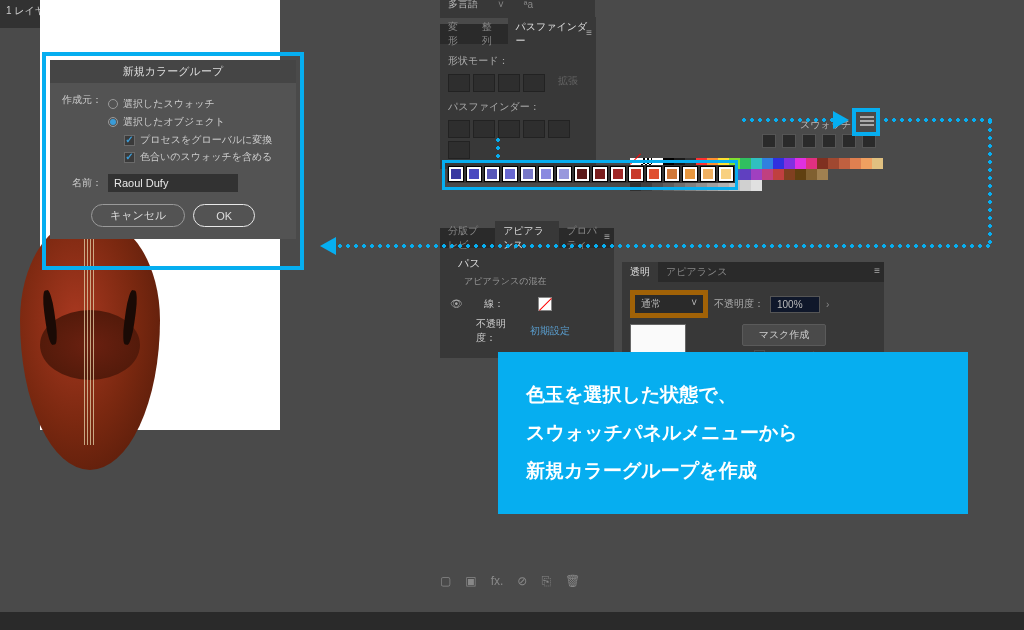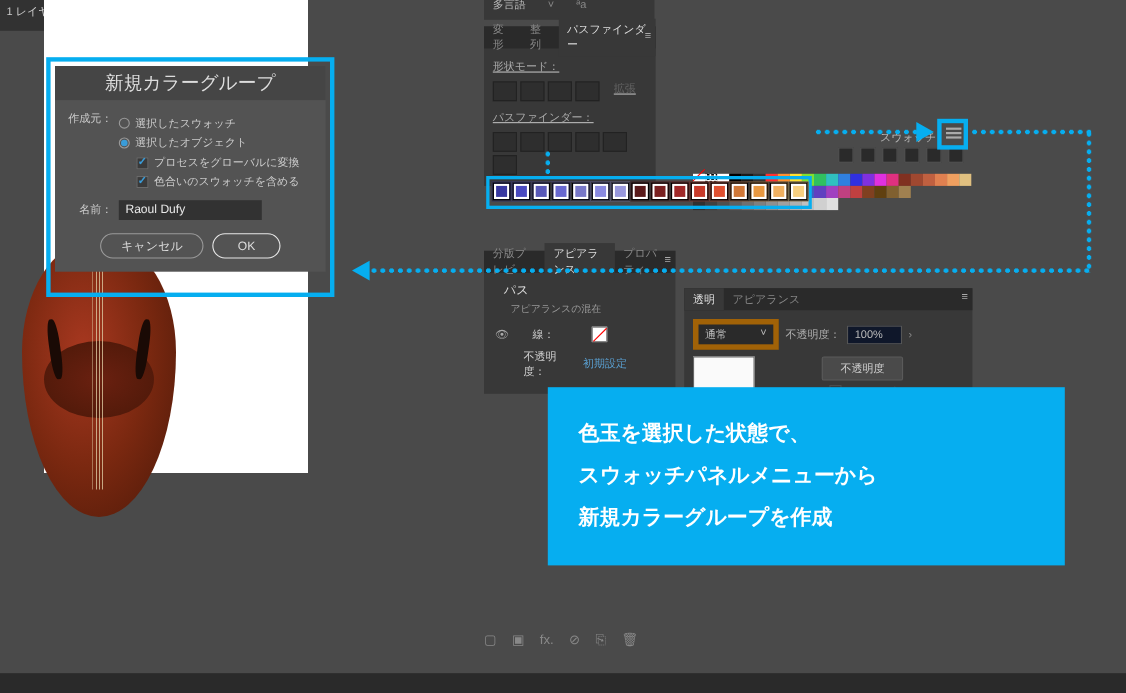--- a/index.html
+++ b/index.html
@@ -13,21 +13,21 @@
   .violin-neck { position: absolute; left: 65px; top: 0; width: 30px; height: 130px; background: linear-gradient(180deg, #3a2818 0%, #5a3828 50%, #3a2818 100%); }
   .violin-scroll { position: absolute; left: 60px; top: -20px; width: 40px; height: 30px; background: #3a2818; border-radius: 40% 40% 20% 20%; }
   .violin-fhole { position: absolute; width: 10px; height: 55px; background: #1a0a05; border-radius: 40%; }
   .fh-l { left: 35px; top: 170px; transform: rotate(-8deg); }
   .fh-r { left: 115px; top: 170px; transform: rotate(8deg); }
   .strings { position: absolute; left: 74px; top: 5px; width: 12px; height: 320px; background: repeating-linear-gradient(90deg, rgba(220,200,160,0.8) 0 1px, transparent 1px 3px); }
   
   
   .dialog-highlight { position: absolute; left: 42px; top: 52px; width: 262px; height: 218px; border: 4px solid #06aef0; z-index: 10; }
   .dialog { position: absolute; left: 50px; top: 60px; width: 246px; background: #535353; z-index: 11; }
-  .dialog-title { background: #454545; color: #ddd; text-align: center; padding: 4px; font-size: 17px; }
+  .dialog-title { background: #454545; color: #ddd; text-align: center; padding: 4px; font-size: 11px; }
   .dialog-body { padding: 10px 12px 12px; }
   .drow { display: flex; align-items: center; margin-bottom: 7px; gap: 6px; }
   .dlbl { width: 40px; text-align: right; color: #ccc; font-size: 10px; }
   .dinput { background: #323232; color: #e8e8e8; border: none; padding: 2px 6px; font-size: 11px; width: 130px; height: 18px; }
   .radio-row { display: flex; align-items: center; gap: 5px; margin: 4px 0 4px 48px; font-size: 10px; }
   .radio { width: 10px; height: 10px; border-radius: 50%; border: 1px solid #9a9a9a; display: inline-flex; align-items: center; justify-content: center; }
   .radio.checked::after { content: ''; width: 6px; height: 6px; background: #3a9cd8; border-radius: 50%; }
   .chk-row { display: flex; align-items: center; gap: 5px; margin: 3px 0 3px 64px; font-size: 10px; }
   .chk { width: 11px; height: 11px; background: #3a3a3a; border: 1px solid #6a6a6a; display: inline-flex; align-items: center; justify-content: center; }
   .chk.checked::after { content: '✓'; color: #3a9cd8; font-size: 10px; line-height: 1; font-weight: bold; }
@@ -39,21 +39,21 @@
   .panel { position: absolute; background: #383838; color: #bbb; font-size: 10px; }
   .panel-tabs { display: flex; background: #2a2a2a; height: 20px; align-items: center; }
   .ptab { padding: 3px 8px; color: #888; cursor: pointer; }
   .ptab.active { background: #383838; color: #ddd; }
   .panel-menu { position: absolute; right: 4px; top: 3px; color: #aaa; cursor: pointer; }
   
   .p-lang { left: 440px; top: -6px; width: 155px; height: 24px; }
   .p-lang .sel { display: flex; align-items: center; padding: 3px 8px; gap: 20px; }
   
   .p-transform { left: 440px; top: 24px; width: 156px; }
-  .p-transform .body { padding: 6px 8px 10px; text-decoration: underline; }
+  .p-transform .body { padding: 6px 8px 10px; }
   .p-transform .sub { color: #aaa; margin: 4px 0 6px; }
   .shape-btns { display: flex; gap: 3px; margin-bottom: 8px; }
   .shape-btns .sb { width: 22px; height: 18px; background: #2e2e2e; border: 1px solid #222; }
   .shape-btns .lbl { color: #666; margin-left: 10px; }
   .pf-btns { display: flex; gap: 3px; flex-wrap: wrap; }
   .pf-btns .sb { width: 22px; height: 18px; background: #2e2e2e; border: 1px solid #222; }
   
   
   .p-layers { left: 622px; top: 94px; width: 250px; height: 28px; background: #323232; }
   .p-layers .tabs { display: flex; align-items: center; height: 22px; padding: 0 6px; gap: 10px; }
@@ -355,21 +355,21 @@
           <span>通常</span>
           <span>˅</span>
         </span>
       <span class="tr-lbl">不透明度：</span>
       <span class="tr-val">100%</span>
       <span style="color:#888">›</span>
     </div>
     <div class="tr-row" style="align-items:flex-start;">
       <div class="tr-thumb"></div>
       <div style="flex:1; display:flex; flex-direction:column; gap:4px; align-items:center;">
-        <button class="tr-btn">不透明度</button>
+        <button class="tr-btn">マスク作成</button>
         <div style="display:flex;gap:9px;color:#666;">
           <span class="chk" style="opacity:0.4"></span>
           <span>クリップ</span>
         </div>
       </div>
     </div>
   </div>
 </div>
 
 <div class="callout">

